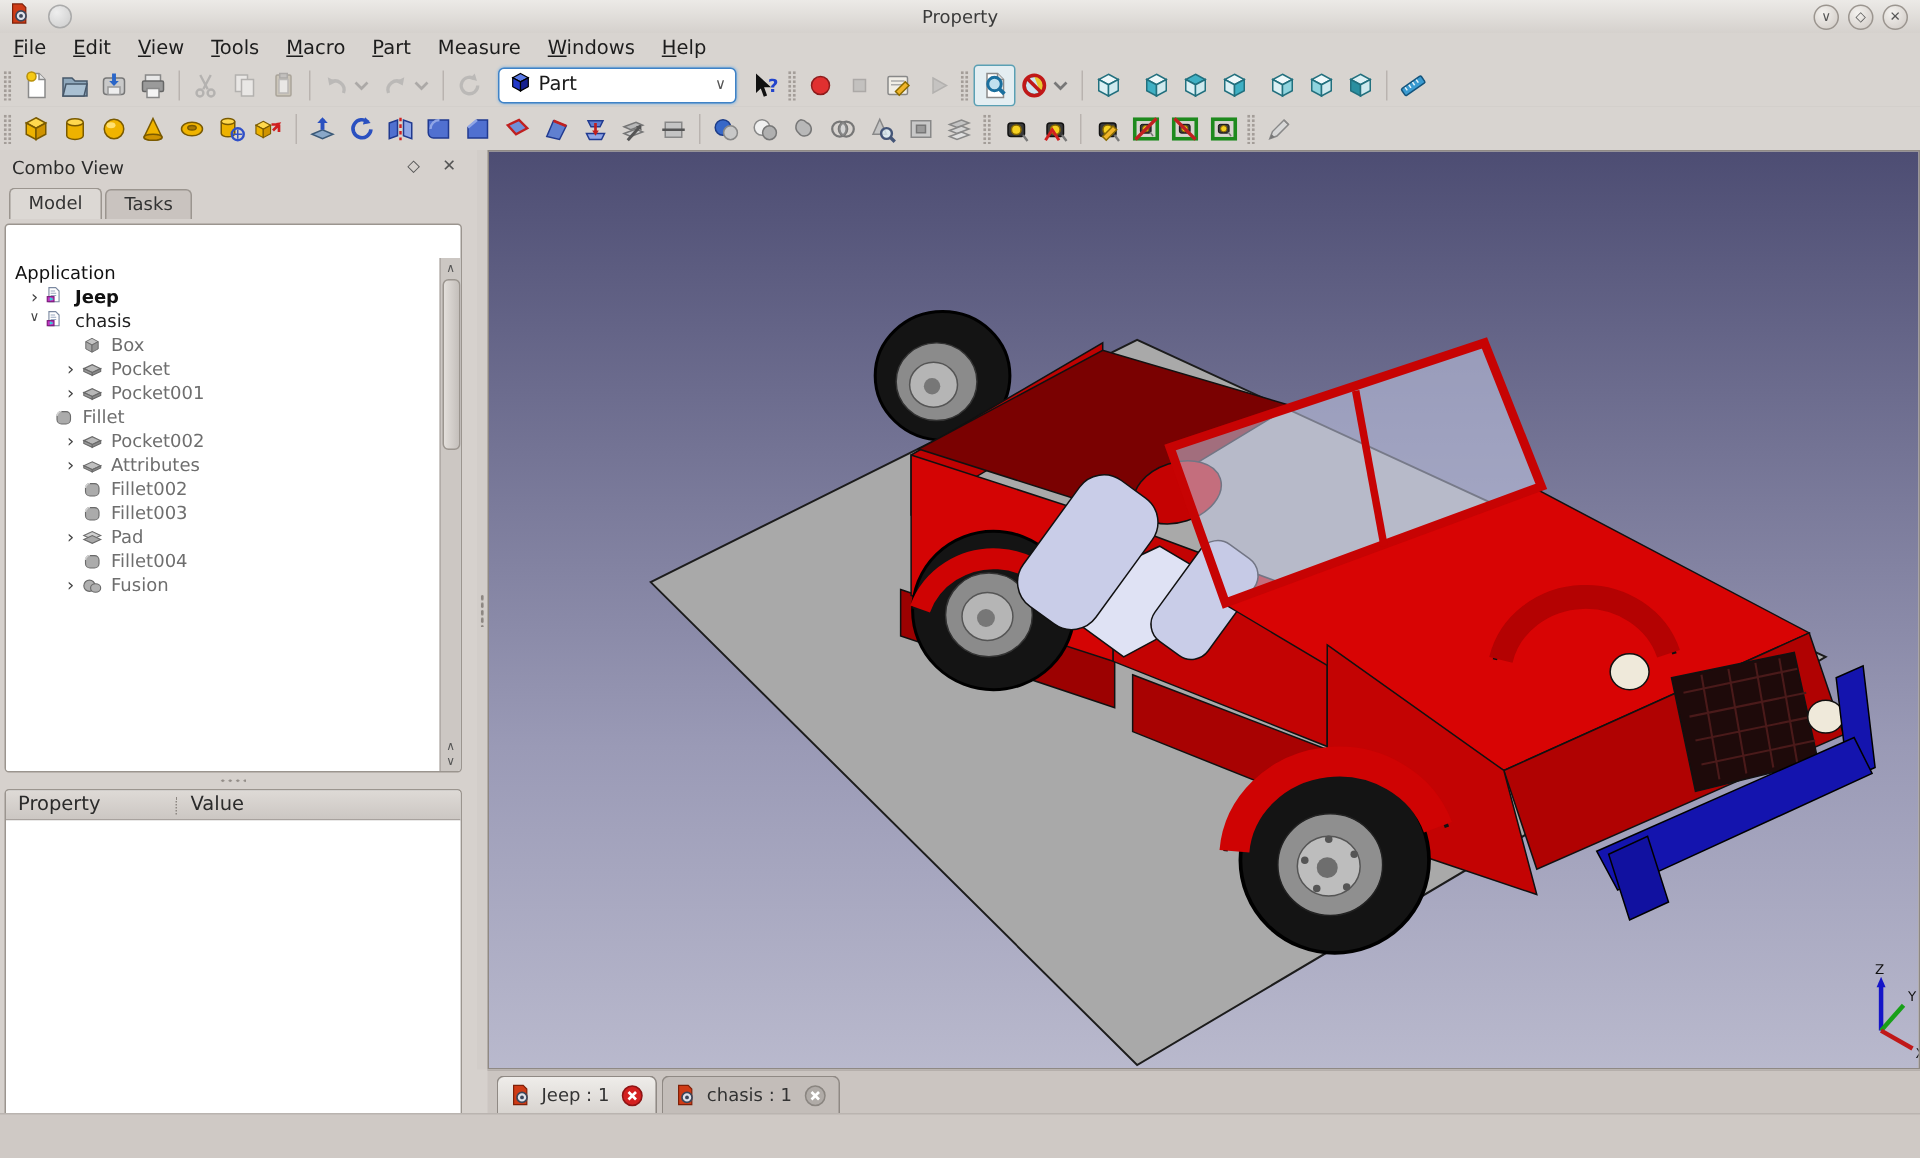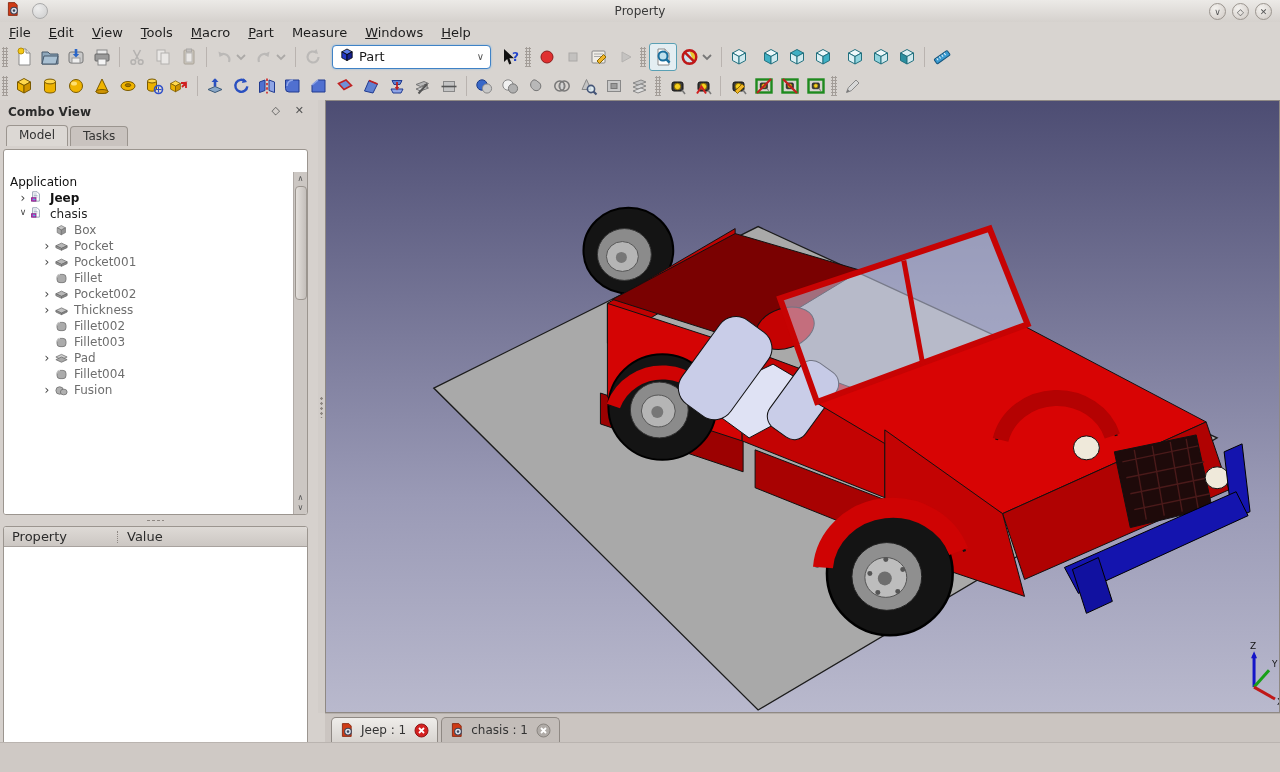--- a/index.html
+++ b/index.html
@@ -43,21 +43,21 @@
     padding:0 6px;margin:0 6px;font-size:13px;}
   #wb-combo .lbl{margin-left:4px;flex:1;}
   #wb-combo .chev{color:#555;font-size:10px;margin-left:14px;}
   
   #combo-panel{left:0;top:100px;width:318px;height:642px;background:#d6d1cd;}
   #panel-splitter{left:318px;top:100px;width:7px;height:613px;background:#d2cdc9;
     display:flex;align-items:center;justify-content:center;}
   #panel-splitter .dots{width:3px;height:22px;
     background-image:radial-gradient(#8d8782 1px,transparent 1.2px);background-size:3px 5px;}
   #cv-header{left:0;top:0;width:100%;height:23px;display:flex;align-items:center;font-size:12px;
-    color:#2b2b2b;padding-left:8px;box-sizing:border-box;font-weight:bold;}
+    color:#2b2b2b;padding-left:8px;box-sizing:border-box;}
   .cv-hbtn{position:absolute;top:4px;font-size:11px;color:#555;}
   #cv-float{right:38px;} #cv-close{right:14px;}
   .tabrow{display:flex;align-items:flex-end;height:23px;padding-left:6px;}
   .tab{border:1px solid #9b958f;border-bottom:none;border-radius:4px 4px 0 0;
     padding:2px 12px 3px 12px;font-size:12px;background:#c9c3bf;color:#333;margin-right:2px;}
   .tab.active{background:#dcd8d4;position:relative;z-index:2;padding-bottom:4px;}
   #cv-tabs{position:absolute;left:0;top:23px;text-align:right;}
   .groupbox{position:absolute;left:3px;width:303px;border:1px solid #9b958f;border-radius:3px;
     background:#fff;overflow:hidden;}
   #tree-box{top:49px;height:364px;}
@@ -753,21 +753,21 @@
           <span class="exp" style="font-size: 12px;">›</span>
           <span class="ticon">
             <svg viewBox="0 0 20 20" width="15" height="15">
               <polygon points="2.5,9 10,5.5 17.5,9 10,12.5" fill="#b8b8b8" stroke="#6a6a6a"></polygon>
               <polygon points="2.5,9 10,12.5 10,15 2.5,11.5" fill="#9a9a9a" stroke="#6a6a6a"></polygon>
               <polygon points="17.5,9 10,12.5 10,15 17.5,11.5" fill="#8a8a8a" stroke="#6a6a6a"></polygon>
             </svg>
           </span>
           <span class="tlabel">Pocket001</span>
         </div>
-        <div class="tree-row l2" style="padding-left: 38px;">
+        <div class="tree-row l2" style="padding-left: 19px;">
           <span class="exp"></span>
           <span class="ticon">
             <svg viewBox="0 0 20 20" width="15" height="15">
               <rect x="4" y="4.5" width="12" height="11" rx="4" fill="#ababab" stroke="#6a6a6a"></rect>
               <path d="M8 4.5a4 4 0 0 0-4 4" fill="none" stroke="#d2d2d2" stroke-width="1.4"></path>
             </svg>
           </span>
           <span class="tlabel">Fillet</span>
         </div>
         <div class="tree-row l2" style="padding-left: 38px;">
@@ -783,21 +783,21 @@
         </div>
         <div class="tree-row l2" style="padding-left: 38px;">
           <span class="exp" style="font-size: 12px;">›</span>
           <span class="ticon">
             <svg viewBox="0 0 20 20" width="15" height="15">
               <polygon points="2.5,10 10,6.5 17.5,10 10,13.5" fill="#c0c0c0" stroke="#6a6a6a"></polygon>
               <polygon points="2.5,10 10,13.5 10,15.5 2.5,12" fill="#9a9a9a" stroke="#6a6a6a"></polygon>
               <polygon points="17.5,10 10,13.5 10,15.5 17.5,12" fill="#8a8a8a" stroke="#6a6a6a"></polygon>
             </svg>
           </span>
-          <span class="tlabel">Thickness</span>
+          <span class="tlabel">Attributes</span>
         </div>
         <div class="tree-row l2" style="padding-left: 38px;">
           <span class="exp"></span>
           <span class="ticon">
             <svg viewBox="0 0 20 20" width="15" height="15">
               <rect x="4" y="4.5" width="12" height="11" rx="4" fill="#ababab" stroke="#6a6a6a"></rect>
               <path d="M8 4.5a4 4 0 0 0-4 4" fill="none" stroke="#d2d2d2" stroke-width="1.4"></path>
             </svg>
           </span>
           <span class="tlabel">Fillet002</span>

